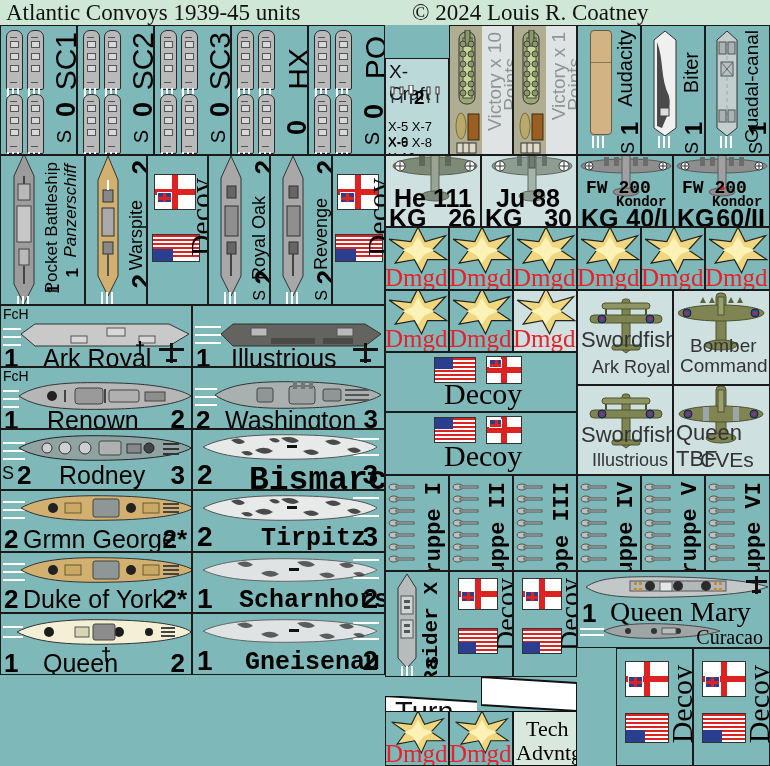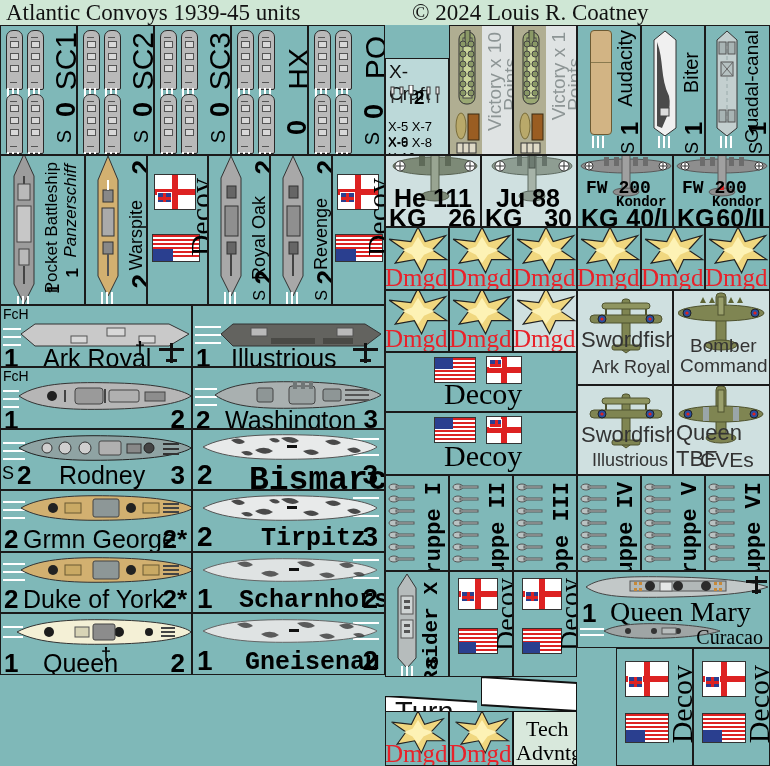--- a/index.html
+++ b/index.html
@@ -867,20 +867,21 @@
       <circle cx="35" cy="16" r="5" fill="#222"></circle>
       <rect x="58" y="8" width="28" height="16" rx="3" fill="#9a9a9a" stroke="#444"></rect>
       <rect x="92" y="10" width="30" height="12" rx="2" fill="#b0b0b0" stroke="#444"></rect>
       <rect x="128" y="12" width="20" height="9" fill="#8d8d8d" stroke="#444"></rect>
       <g stroke="#444" stroke-width="2">
           <line x1="48" y1="10" x2="48" y2="22"></line>
           <line x1="88" y1="9" x2="88" y2="23"></line>
         </g>
     </svg>
     <div class="abs bold" style="left:3px;top:37px;font-size:26px;">1</div>
+    <div class="abs" style="left:46px;top:38px;font-size:25px;">Renown</div>
     <div class="abs bold" style="right:6px;top:36px;font-size:26px;">2</div>
   </div>
 
   <div class="cell" style="left:192px;top:367px;width:193px;height:62px;">
     <div class="wline" style="left:2px;top:20px;width:22px;"></div>
     <div class="wline" style="left:2px;top:28px;width:22px;"></div>
     <div class="wline" style="left:2px;top:36px;width:22px;"></div>
     <svg class="abs" style="left:20px;top:10px;" width="170" height="34">
       <path d="M2 17 C20 4 52 3 92 4 C132 5 158 10 168 17 C158 24 132 29 92 30 C52 31 20 30 2 17 Z" fill="#a9b0b0" stroke="#333"></path>
       <rect x="44" y="10" width="16" height="14" rx="2" fill="#8e9696" stroke="#444"></rect>

